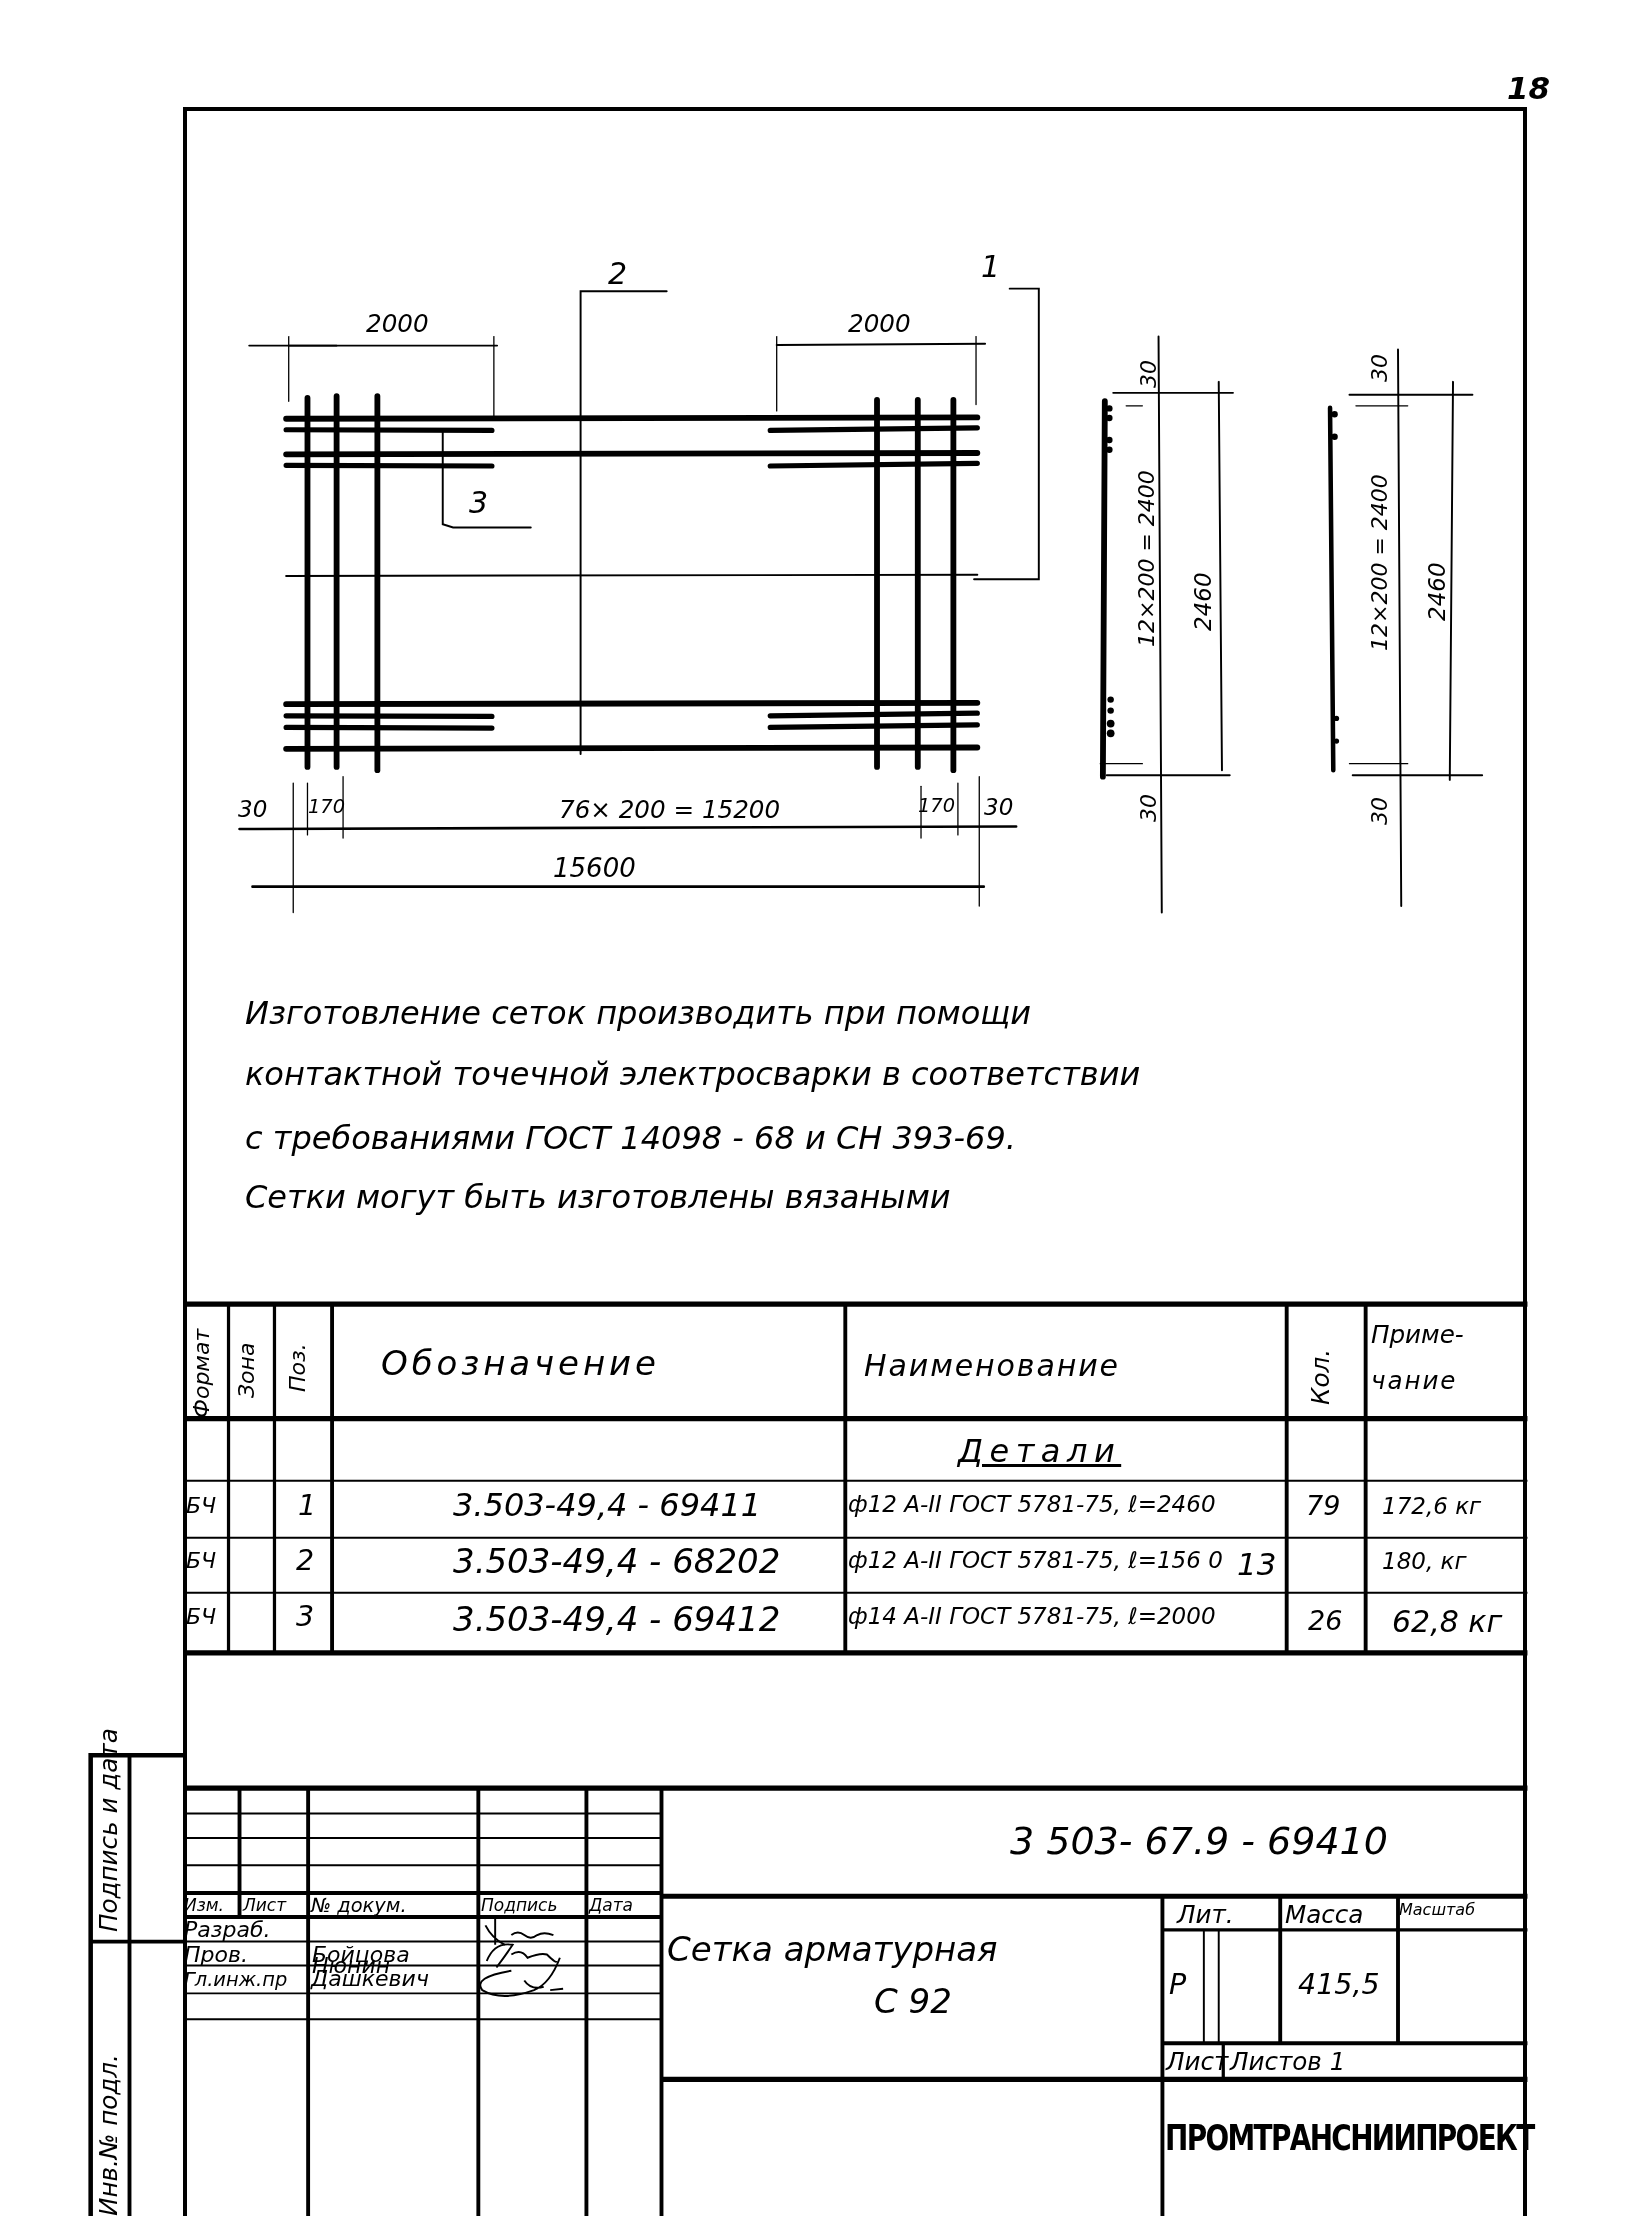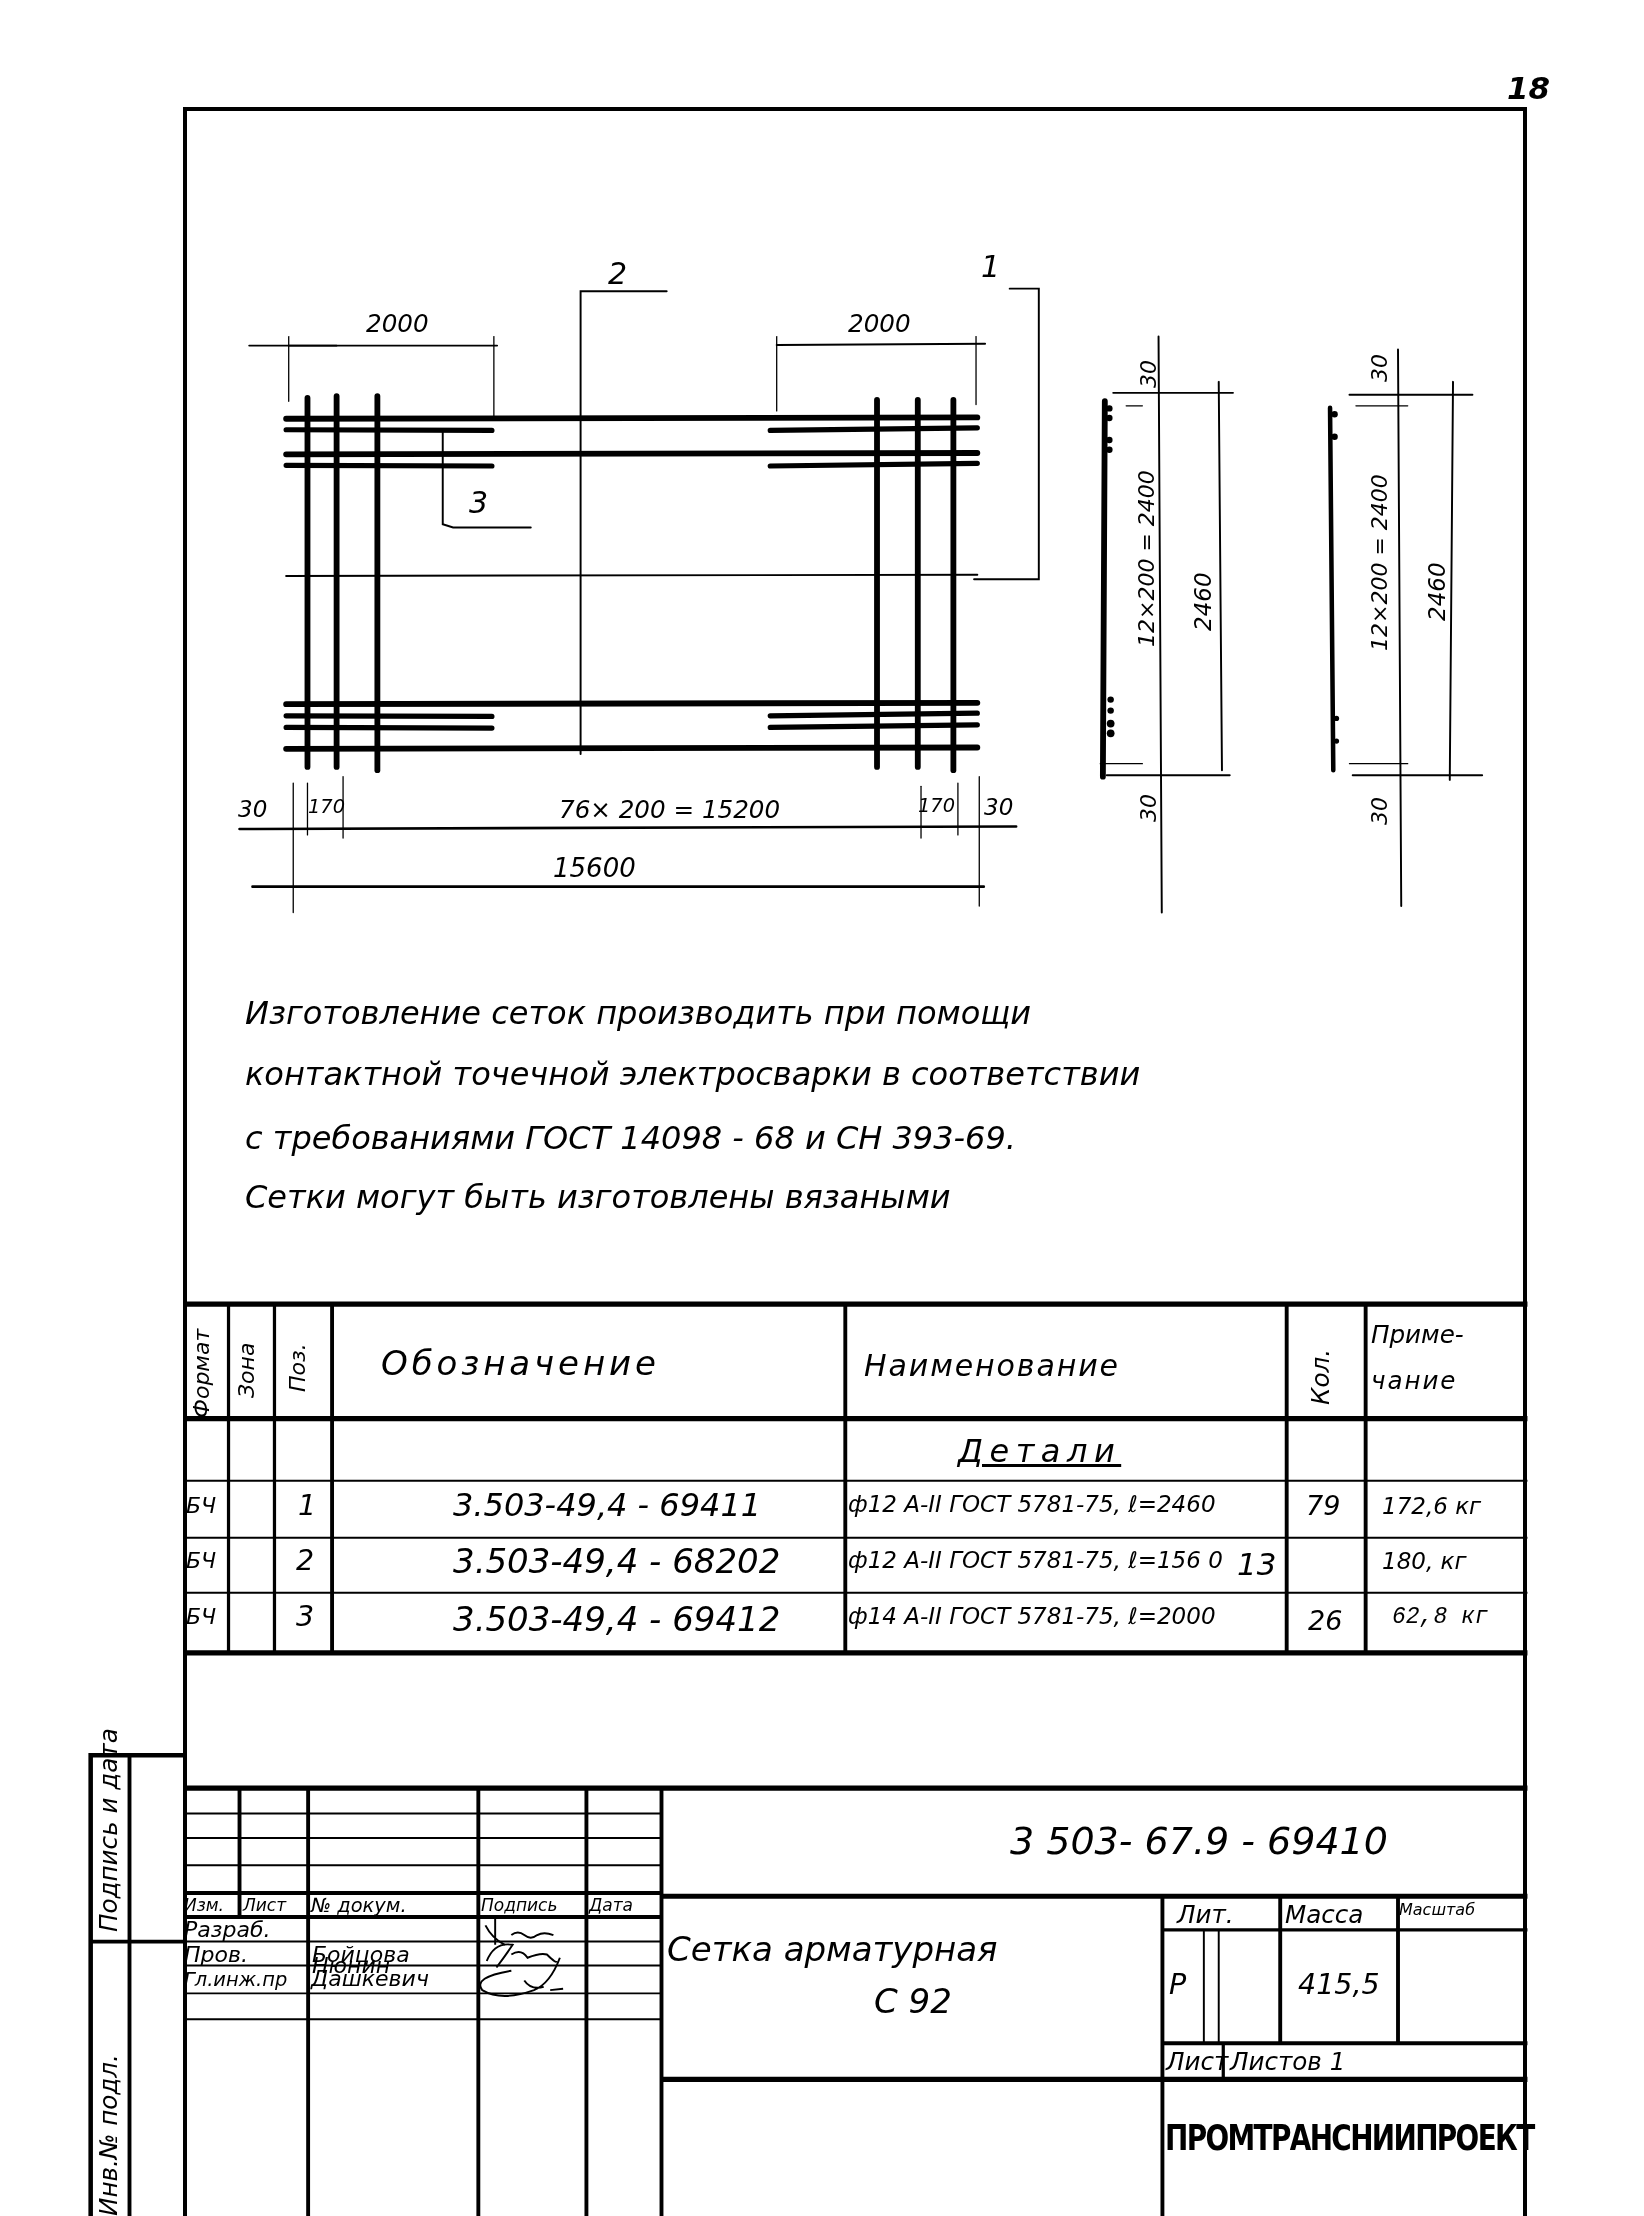--- a/index.html
+++ b/index.html
@@ -195,21 +195,21 @@
   <div class="abs hand" style="left:848px;top:1547px;font-size:23px;">ф12 А-II ГОСТ 5781-75, ℓ=156 0</div>
   <div class="abs hand" style="left:1237px;top:1546px;font-size:31px;">13</div>
   <div class="abs hand" style="left:1382px;top:1548px;font-size:23px;">180,  кг</div>
 </div>
 <div>
   <div class="abs hand" style="left:186px;top:1604px;font-size:22px;">БЧ</div>
   <div class="abs hand" style="left:296px;top:1600px;font-size:28.5px;">3</div>
   <div class="abs hand" style="left:453px;top:1599px;font-size:34px;text-align:right;">3.503-49,4 - 69412</div>
   <div class="abs hand" style="left:848px;top:1603px;font-size:23px;">ф14 А-II ГОСТ 5781-75, ℓ=2000</div>
   <div class="abs hand" style="left:1308px;top:1605px;font-size:27px;">26</div>
-  <div class="abs hand" style="left:1392px;top:1604px;font-size:23px;font-family:Liberation Mono, monospace;">62,8 кг</div>
+  <div class="abs hand" style="left:1392px;top:1604px;font-size:30px;">62,8 кг</div>
 </div>
 
 <div class="vtext hand" style="left:94px;top:1932px;font-size:24.6px;">Подпись и дата</div>
 <div class="vtext hand" style="left:94px;top:2216px;font-size:24.6px;">Инв.№ подл.</div>
 
 <div class="abs hand" style="left:1010px;top:1819px;font-size:38px;">3 503- 67.9 - 69410</div>
 
 <div class="abs hand" style="left:184px;top:1895px;font-size:17px;">Изм.</div>
 <div class="abs hand" style="left:243px;top:1895px;font-size:17px;">Лист</div>
 <div class="abs hand" style="left:311px;top:1894px;font-size:19.4px;">№ докум.</div>

